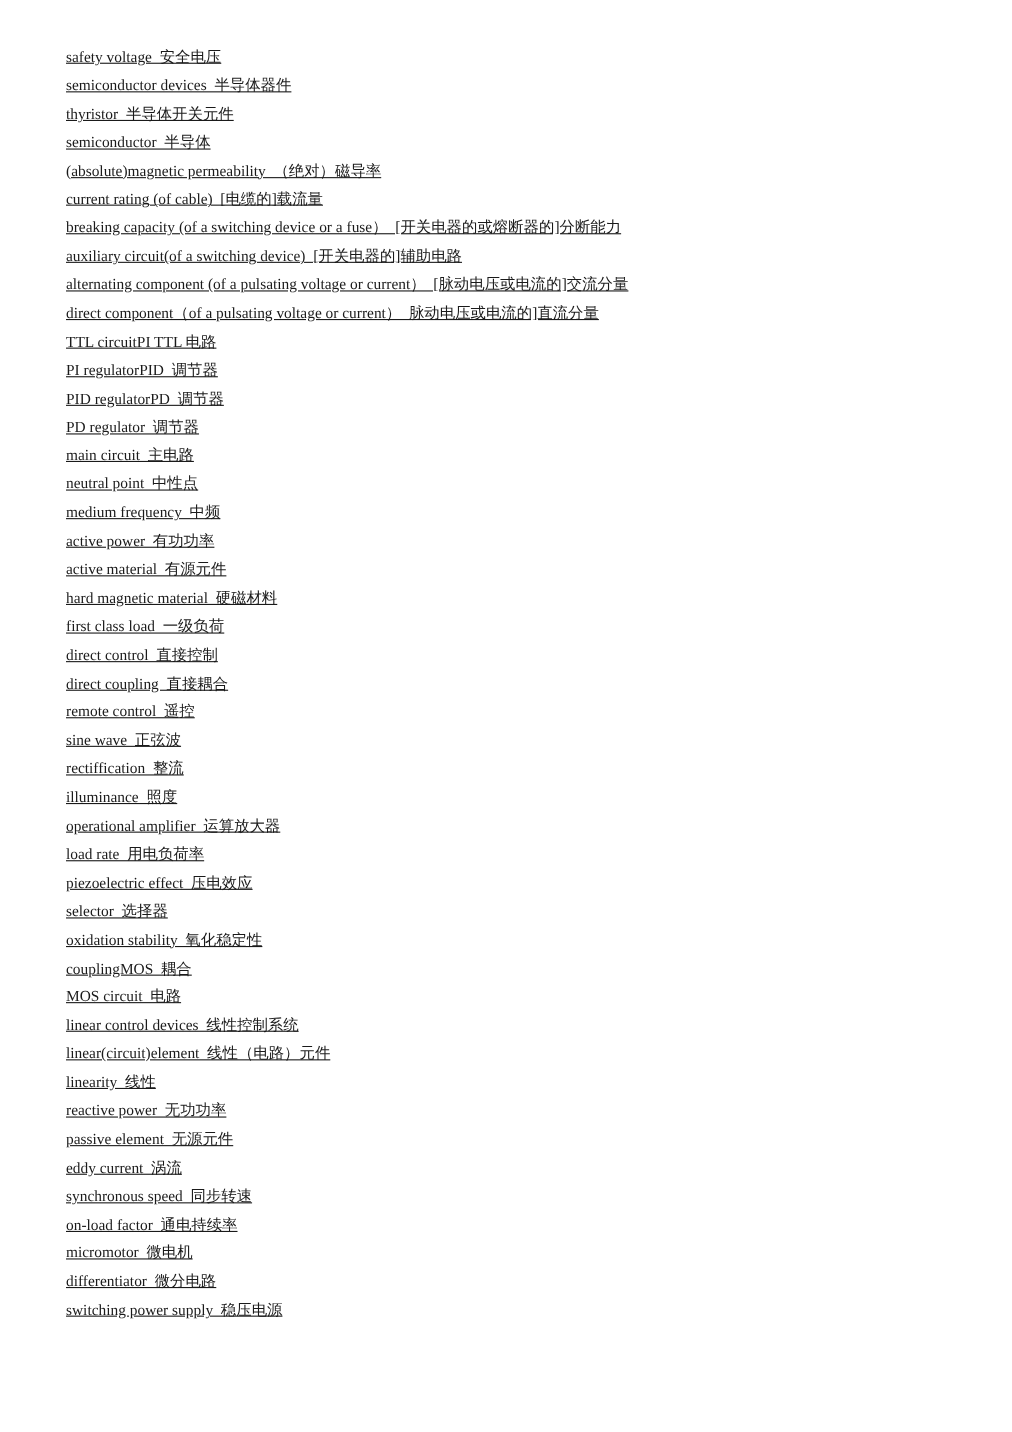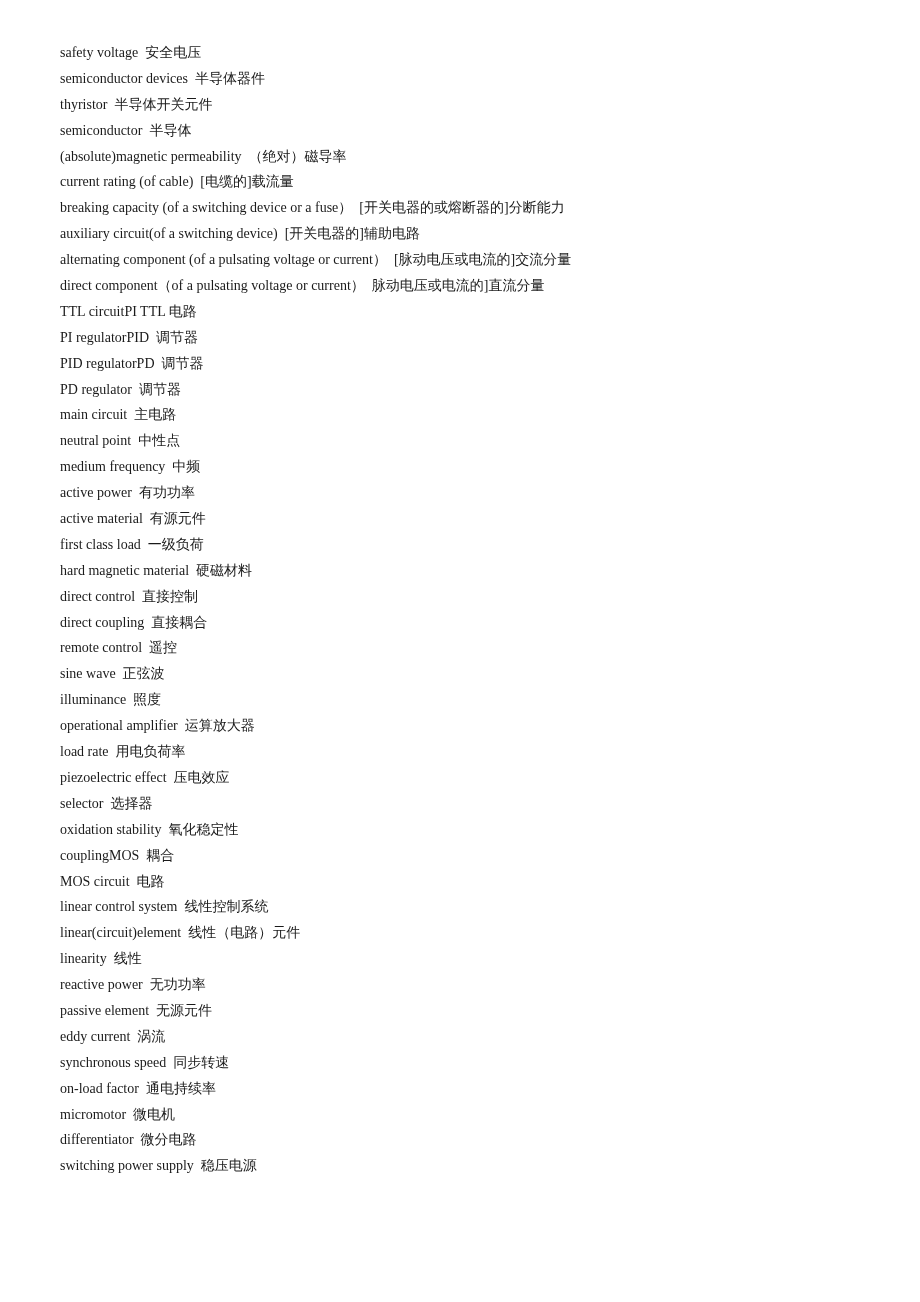--- a/index.html
+++ b/index.html
@@ -11,20 +11,21 @@
       background: #ffffff;
       font-family: "SimSun", "宋体", serif;
       font-size: 14px;
       color: #1a1a1a;
       padding: 40px 60px;
       line-height: 1.85;
     }
     .term-line {
       display: block;
       white-space: pre-wrap;
+      text-decoration: underline;
     }
   </style>
 </head>
 <body>
 
 <div id="terms-container">
     <span class="term-line">safety voltage  安全电压</span>
     <span class="term-line">semiconductor devices  半导体器件</span>
     <span class="term-line">thyristor  半导体开关元件</span>
     <span class="term-line">semiconductor  半导体</span>
@@ -36,35 +37,36 @@
     <span class="term-line">direct component（of a pulsating voltage or current）  脉动电压或电流的]直流分量</span>
     <span class="term-line">TTL circuitPI TTL 电路</span>
     <span class="term-line">PI regulatorPID  调节器</span>
     <span class="term-line">PID regulatorPD  调节器</span>
     <span class="term-line">PD regulator  调节器</span>
     <span class="term-line">main circuit  主电路</span>
     <span class="term-line">neutral point  中性点</span>
     <span class="term-line">medium frequency  中频</span>
     <span class="term-line">active power  有功功率</span>
     <span class="term-line">active material  有源元件</span>
+    <span class="term-line">hard magnetic material  硬磁材料</span>
     <span class="term-line">first class load  一级负荷</span>
-    <span class="term-line">hard magnetic material  硬磁材料</span>
     <span class="term-line">direct control  直接控制</span>
     <span class="term-line">direct coupling  直接耦合</span>
     <span class="term-line">remote control  遥控</span>
     <span class="term-line">sine wave  正弦波</span>
+    <span class="term-line">rectiffication  整流</span>
     <span class="term-line">illuminance  照度</span>
     <span class="term-line">operational amplifier  运算放大器</span>
     <span class="term-line">load rate  用电负荷率</span>
     <span class="term-line">piezoelectric effect  压电效应</span>
     <span class="term-line">selector  选择器</span>
     <span class="term-line">oxidation stability  氧化稳定性</span>
     <span class="term-line">couplingMOS  耦合</span>
     <span class="term-line">MOS circuit  电路</span>
-    <span class="term-line">linear control system  线性控制系统</span>
+    <span class="term-line">linear control devices  线性控制系统</span>
     <span class="term-line">linear(circuit)element  线性（电路）元件</span>
     <span class="term-line">linearity  线性</span>
     <span class="term-line">reactive power  无功功率</span>
     <span class="term-line">passive element  无源元件</span>
     <span class="term-line">eddy current  涡流</span>
     <span class="term-line">synchronous speed  同步转速</span>
     <span class="term-line">on-load factor  通电持续率</span>
     <span class="term-line">micromotor  微电机</span>
     <span class="term-line">differentiator  微分电路</span>
     <span class="term-line">switching power supply  稳压电源</span>

